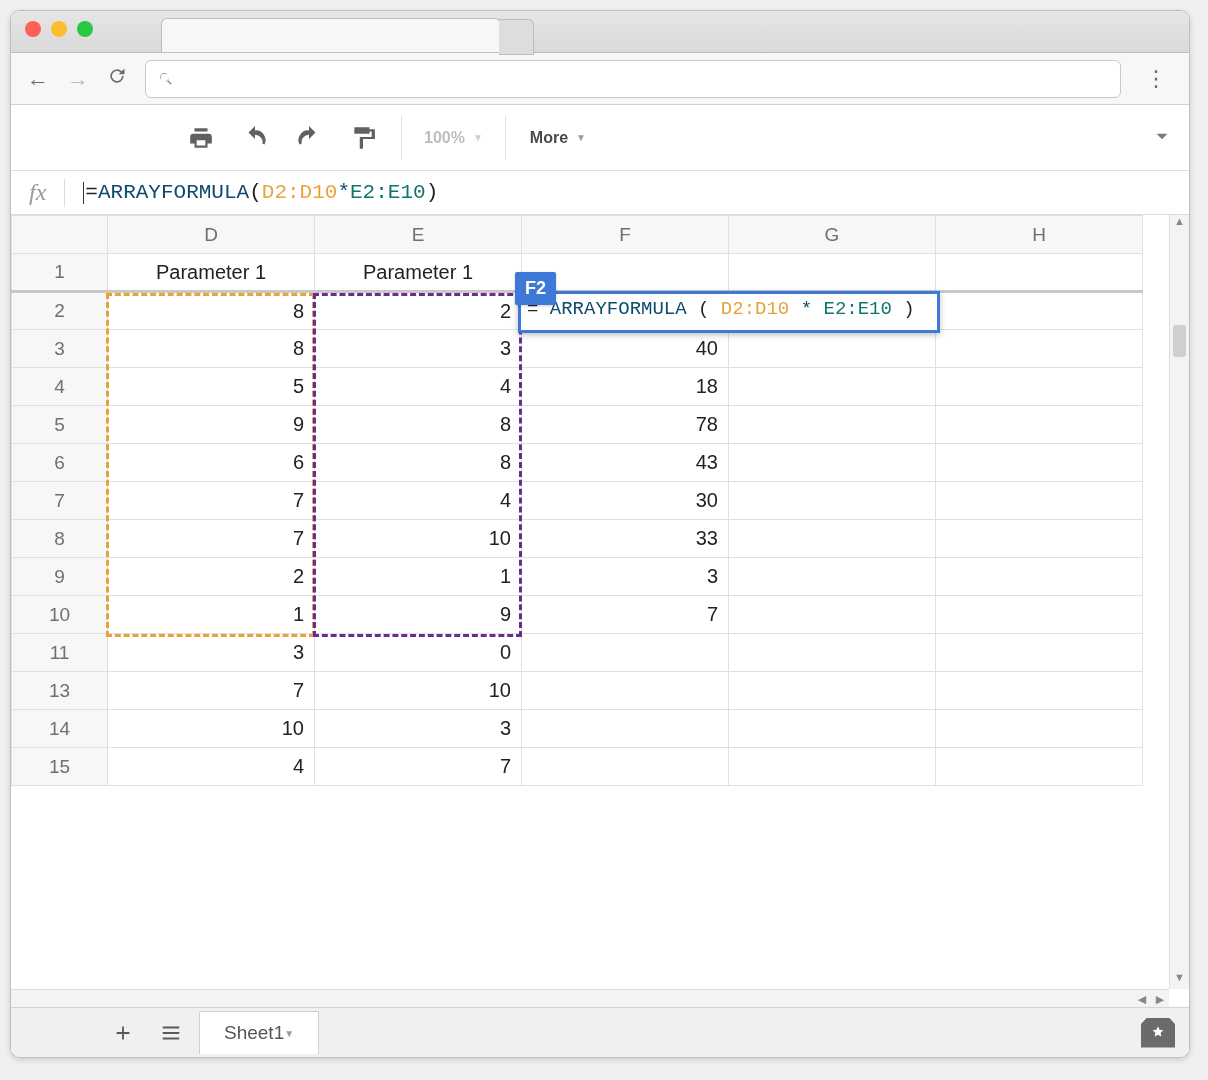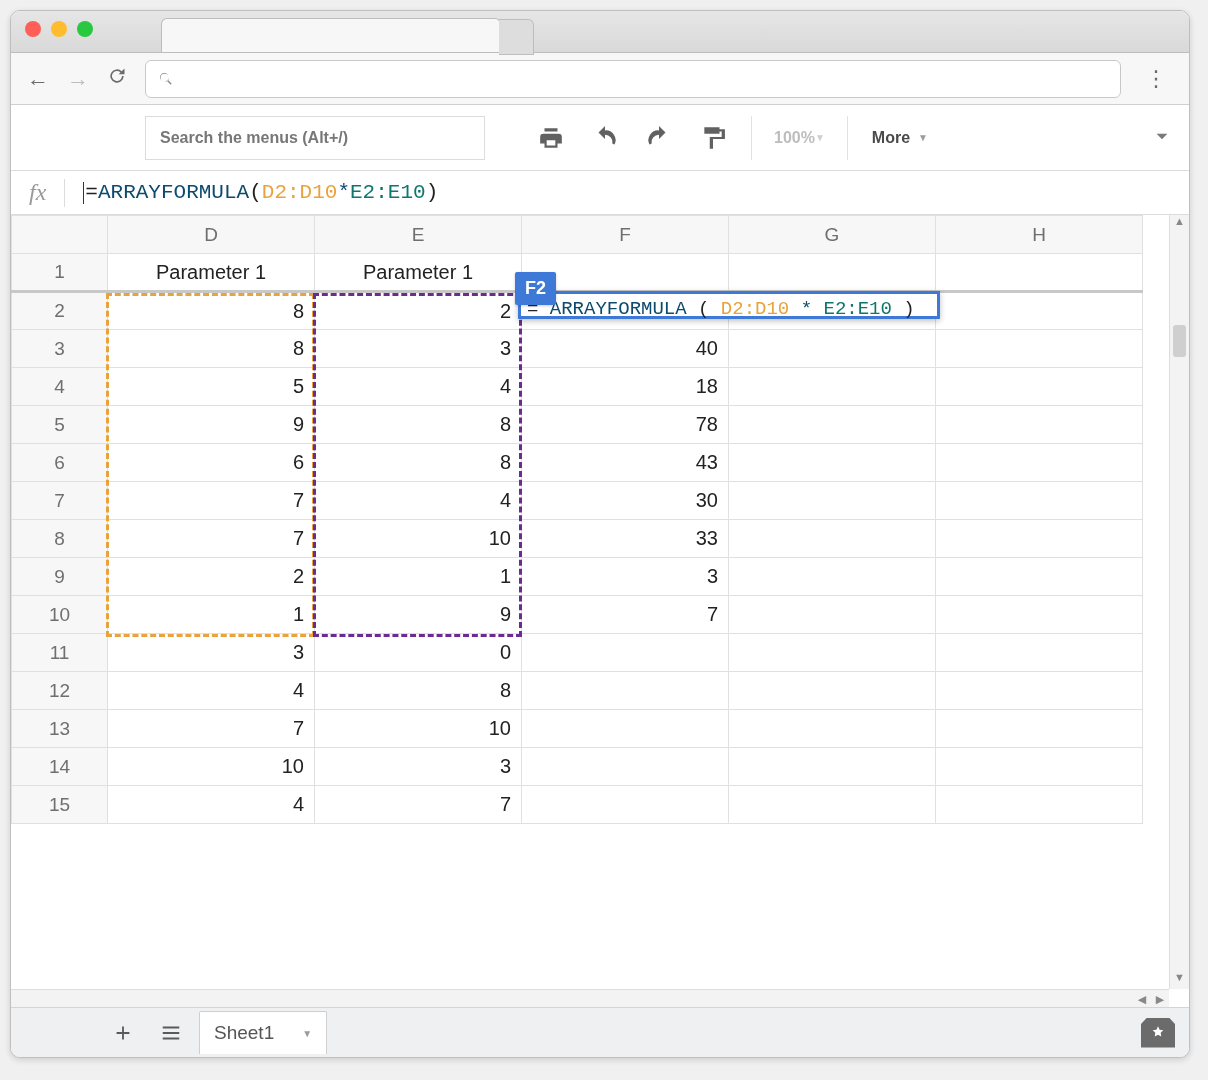--- a/index.html
+++ b/index.html
@@ -51,21 +51,21 @@
   }
   .toolbar-spacer-left{ width:110px; }
   .menusearch {
     width:340px; height:44px; border:1px solid #dcdcdc;
     display:flex; align-items:center; padding:0 14px;
     color:#777; font-weight:600; background:#fff;
   }
   .tool { width:44px; height:44px; display:flex; align-items:center; justify-content:center; color:#616161;}
   .tool svg { fill:#616161; }
   .divider { width:1px; height:44px; background:#e2e2e2; margin:0 6px;}
-  .zoom { color:#bdbdbd; font-weight:600; display:flex; align-items:center; padding:0 6px;}
+  .zoom { color:#bdbdbd; font-weight:600; display:flex; align-items:center; gap:8px; padding:0 6px;}
   .zoom .tri { font-size:10px; color:#cfcfcf;}
   .more { font-weight:700; color:#4a4a4a; display:flex; align-items:center; gap:8px; padding:0 8px;}
   .more .tri { font-size:10px; color:#9c9c9c;}
   .collapse { margin-left:auto; color:#7a7a7a;}
   
   .fbar {
     height:44px; display:flex; align-items:center; border-bottom:1px solid #dcdcdc;
     padding:0 18px; gap:18px;
   }
   .fx { font-style:italic; font-family:"Times New Roman",serif; color:#9a9a9a; font-size:24px;}
@@ -120,22 +120,22 @@
   .hsb{ position:absolute; left:0; right:20px; bottom:0; height:18px; background:#f3f3f3; border-top:1px solid #ddd;}
   .hsb .arrow{ position:absolute; top:0; bottom:0; width:18px; text-align:center; color:#888; font-size:11px; line-height:18px;}
   .hsb .arrow.l{right:18px;} .hsb .arrow.r{right:0;}
   
   .tabsbar{
     height:50px; background:#eef0f1; border-top:1px solid #d4d4d4;
     display:flex; align-items:center; padding:0 14px; gap:8px;
   }
   .tabsbar .btn{ width:40px; height:40px; display:flex; align-items:center; justify-content:center; color:#5a5a5a;}
   .sheet-tab{
-    padding:10px 14px; background:#fff; border:1px solid #cfcfcf; border-bottom:none;
-    font-size:19px; color:#555; display:flex; align-items:center; gap:28px;
+    padding:10px 24px; background:#fff; border:1px solid #cfcfcf; border-bottom:none;
+    font-size:19px; color:#555; display:flex; align-items:center; gap:0;
     border-top-left-radius:2px;border-top-right-radius:2px;
   }
   .sheet-tab .tri{font-size:10px;color:#9c9c9c;}
   .explore{
     margin-left:auto; width:34px; height:30px; background:#6b6b6b;
     display:flex;align-items:center;justify-content:center; position:relative;
     clip-path: polygon(18% 0,82% 0,100% 22%,100% 100%,0 100%,0 22%);
   }
   .explore svg{fill:#fff;width:16px;height:16px;}
 </style>
@@ -165,23 +165,20 @@
       <svg viewBox="0 0 24 24">
           <path d="M15.5 14h-.79l-.28-.27a6.5 6.5 0 1 0-.7.7l.27.28v.79l5 5L20.49 19zM10 16a6 6 0 1 1 6-6 6 6 0 0 1-6 6z"></path>
         </svg>
       <span></span>
     </div>
     <span class="kebab">⋮</span>
   </div>
 
   <div class="toolbar">
     <div class="toolbar-spacer-left"></div>
-    <div class="menusearch">
-      <span>Search the menus (Alt+/)</span>
-    </div>
     <div style="width:24px"></div>
     <div class="tool">
       <svg width="26" height="26" viewBox="0 0 24 24">
           <path d="M19 8H5a3 3 0 0 0-3 3v6h4v4h12v-4h4v-6a3 3 0 0 0-3-3zm-3 11H8v-5h8zm2-13H6V3h12z"></path>
         </svg>
     </div>
     <div class="tool">
       <svg width="26" height="26" viewBox="0 0 24 24">
           <path d="M12 5V1L6 7l6 6V9a7 7 0 0 1 6.9 8.3l1.9.7A9 9 0 0 0 12 5z"></path>
         </svg>
@@ -332,28 +329,20 @@
           </tr>
           <tr>
             <th class="rowh">11</th>
             <td class="cell">3</td>
             <td class="cell">0</td>
             <td class="cell"></td>
             <td class="cell"></td>
             <td class="cell"></td>
           </tr>
           <tr>
-            <th class="rowh">12</th>
-            <td class="cell">4</td>
-            <td class="cell">8</td>
-            <td class="cell"></td>
-            <td class="cell"></td>
-            <td class="cell"></td>
-          </tr>
-          <tr>
             <th class="rowh">13</th>
             <td class="cell">7</td>
             <td class="cell">10</td>
             <td class="cell"></td>
             <td class="cell"></td>
             <td class="cell"></td>
           </tr>
           <tr>
             <th class="rowh">14</th>
             <td class="cell">10</td>
@@ -372,21 +361,21 @@
           </tr>
         </tbody>
     </table>
 
     <div class="range-box range-orange" id="range-orange" style="left: 95px; top: 78px; width: 209px; height: 344px;"></div>
     <div class="range-box range-purple" id="range-purple" style="left: 302px; top: 78px; width: 209px; height: 344px;"></div>
 
     <div class="celllabel" id="celllabel" style="left: 504px; top: 57px;">
       <span>F2</span>
     </div>
-    <div class="celleditor" id="celleditor" style="left: 507px; top: 76px; min-width: 422px; height: 28px; font-family: Liberation Mono, monospace;">
+    <div class="celleditor" id="celleditor" style="left: 507px; top: 76px; min-width: 422px; height: 42px; font-family: Liberation Mono, monospace;">
       <span class="tok-eq">=</span>
       <span class="tok-id">ARRAYFORMULA</span>
       <span class="tok-paren">(</span>
       <span class="tok-orange">D2:D10</span>
       <span class="tok-id">*</span>
       <span class="tok-purple">E2:E10</span>
       <span class="tok-paren">)</span>
     </div>
 
     <div class="vsb">

